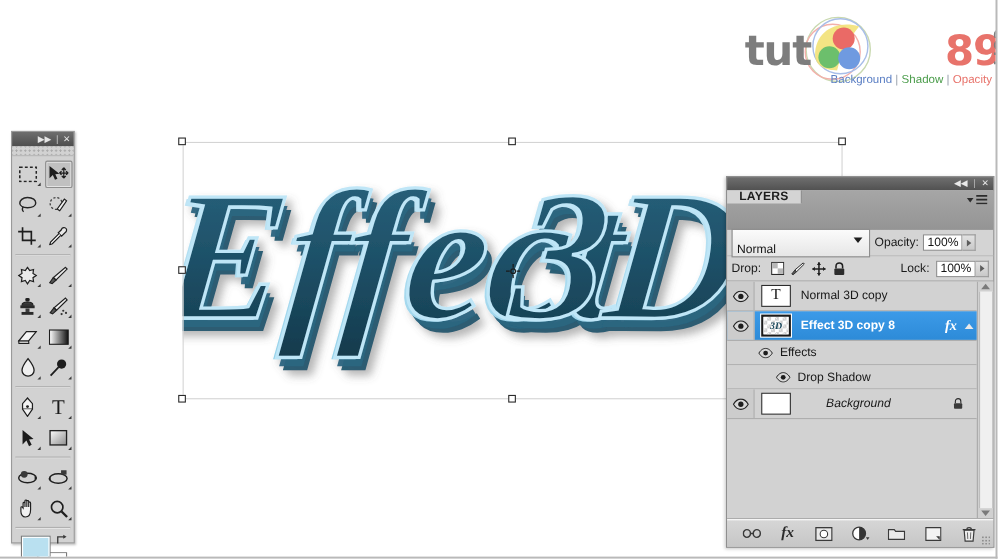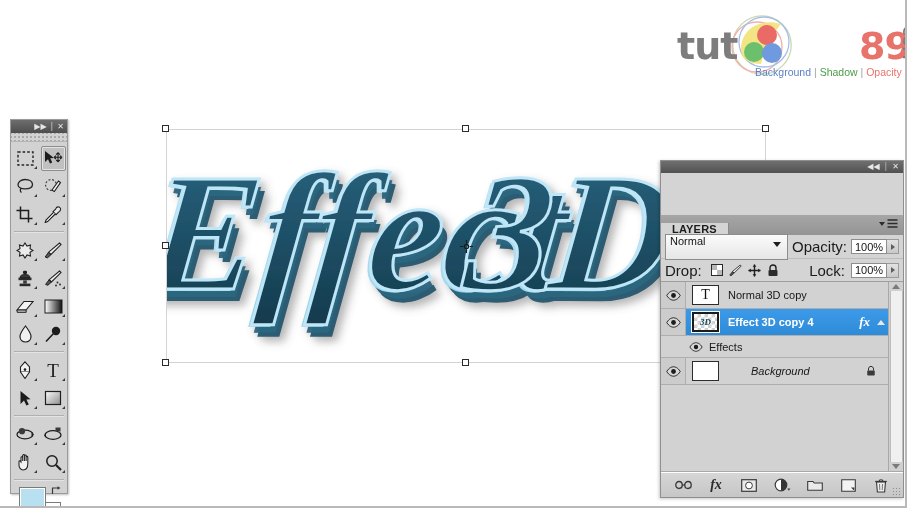--- a/index.html
+++ b/index.html
@@ -252,27 +252,26 @@
     display: flex;
     align-items: center;
     justify-content: flex-end;
     padding-right: 4px;
     gap: 5px;
     flex: 0 0 auto;
   }
   .lp-tb-btn { color: #e9e9e9; font-size: 8px; line-height: 8px; font-family: "DejaVu Sans", sans-serif; }
 
   #lp-tabs {
-    height: 20px;
+    height: 36px;
     background: linear-gradient(to bottom, #a6a6a6, #949494);
     display: flex;
-    align-items: flex-end;
+    align-items: flex-start;
     flex: 0 0 auto;
     position: relative;
-    margin-top: 42px;
   }
   #lp-tab-layers {
     padding: 0 11px;
     display: flex; align-items: center;
     background: #d4d4d4;
     font-size: 11px;
     color: #1d1d1d;
     font-weight: bold;
     letter-spacing: 0.2px;
     border-right: 1px solid #8a8a8a;
@@ -290,36 +289,36 @@
     padding: 0 4px;
     gap: 4px;
     flex: 0 0 auto;
     border-bottom: 1px solid #bcbcbc;
   }
   .lp-select {
     width: 126px; height: 17px;
     background: linear-gradient(to bottom, #fbfbfb, #e6e6e6);
     border: 1px solid #8d8d8d;
     box-sizing: border-box;
-    display: flex; align-items: flex-end;
+    display: flex; align-items: flex-start;
     padding: 12px 4px;
     font-size: 11px;
     color: #141414;
     position: relative;
   }
   .sel-caret {
     position: absolute;
     right: 6px; top: 7px;
     width: 0; height: 0;
     border-left: 4px solid transparent;
     border-right: 4px solid transparent;
     border-top: 5px solid #1e1e1e;
   }
   .lp-label {
-    font-size: 15px;
+    font-size: 11px;
     color: #1b1b1b;
   }
   .lp-numfield {
     width: 36px; height: 15px;
     background: #ffffff;
     border: 1px solid #8d8d8d;
     box-sizing: border-box;
     font-size: 11px;
     color: #141414;
     display: flex; align-items: center; justify-content: center;
@@ -951,36 +950,46 @@
               <path d="M0.8 5.5 C3 1.6 6 0.8 7.5 0.8 C9 0.8 12 1.6 14.2 5.5
                        C12 9.4 9 10.2 7.5 10.2 C6 10.2 3 9.4 0.8 5.5 Z" fill="#d8d8d8" stroke="#222" stroke-width="1"></path>
               <circle cx="7.5" cy="5.5" r="2.4" fill="#1d1d1d"></circle>
             </svg>
           </div>
           <div class="thumb selected-thumb">
             <div class="checker">
               <div class="checker-art">3D</div>
             </div>
           </div>
-          <span class="layer-name">Effect 3D copy 4</span>
+          <span class="layer-name">Effect 3D copy 8</span>
           <span class="fx-mark">fx</span>
           <span style="position:absolute;right:3px;width:0;height:0;border-left:4px solid transparent;border-right:4px solid transparent;border-bottom:5px solid #e9e9e9;"></span>
         </div>
 
         <div class="effect-row indent-1">
           <span class="eye-small">
             <svg width="14" height="10" viewBox="0 0 15 11">
               <path d="M0.8 5.5 C3 1.6 6 0.8 7.5 0.8 C9 0.8 12 1.6 14.2 5.5
                        C12 9.4 9 10.2 7.5 10.2 C6 10.2 3 9.4 0.8 5.5 Z" fill="#d8d8d8" stroke="#222" stroke-width="1"></path>
               <circle cx="7.5" cy="5.5" r="2.4" fill="#1d1d1d"></circle>
             </svg>
           </span>
           <span class="effect-label">Effects</span>
         </div>
 
+        <div class="effect-row indent-2">
+          <span class="eye-small">
+            <svg width="14" height="10" viewBox="0 0 15 11">
+              <path d="M0.8 5.5 C3 1.6 6 0.8 7.5 0.8 C9 0.8 12 1.6 14.2 5.5
+                       C12 9.4 9 10.2 7.5 10.2 C6 10.2 3 9.4 0.8 5.5 Z" fill="#d8d8d8" stroke="#222" stroke-width="1"></path>
+              <circle cx="7.5" cy="5.5" r="2.4" fill="#1d1d1d"></circle>
+            </svg>
+          </span>
+          <span class="effect-label">Drop Shadow</span>
+        </div>
 
         <div class="layer-row">
           <div class="eye-cell">
             <svg width="15" height="11" viewBox="0 0 15 11">
               <path d="M0.8 5.5 C3 1.6 6 0.8 7.5 0.8 C9 0.8 12 1.6 14.2 5.5
                        C12 9.4 9 10.2 7.5 10.2 C6 10.2 3 9.4 0.8 5.5 Z" fill="#d8d8d8" stroke="#222" stroke-width="1"></path>
               <circle cx="7.5" cy="5.5" r="2.4" fill="#1d1d1d"></circle>
             </svg>
           </div>
           <div class="thumb"></div>

